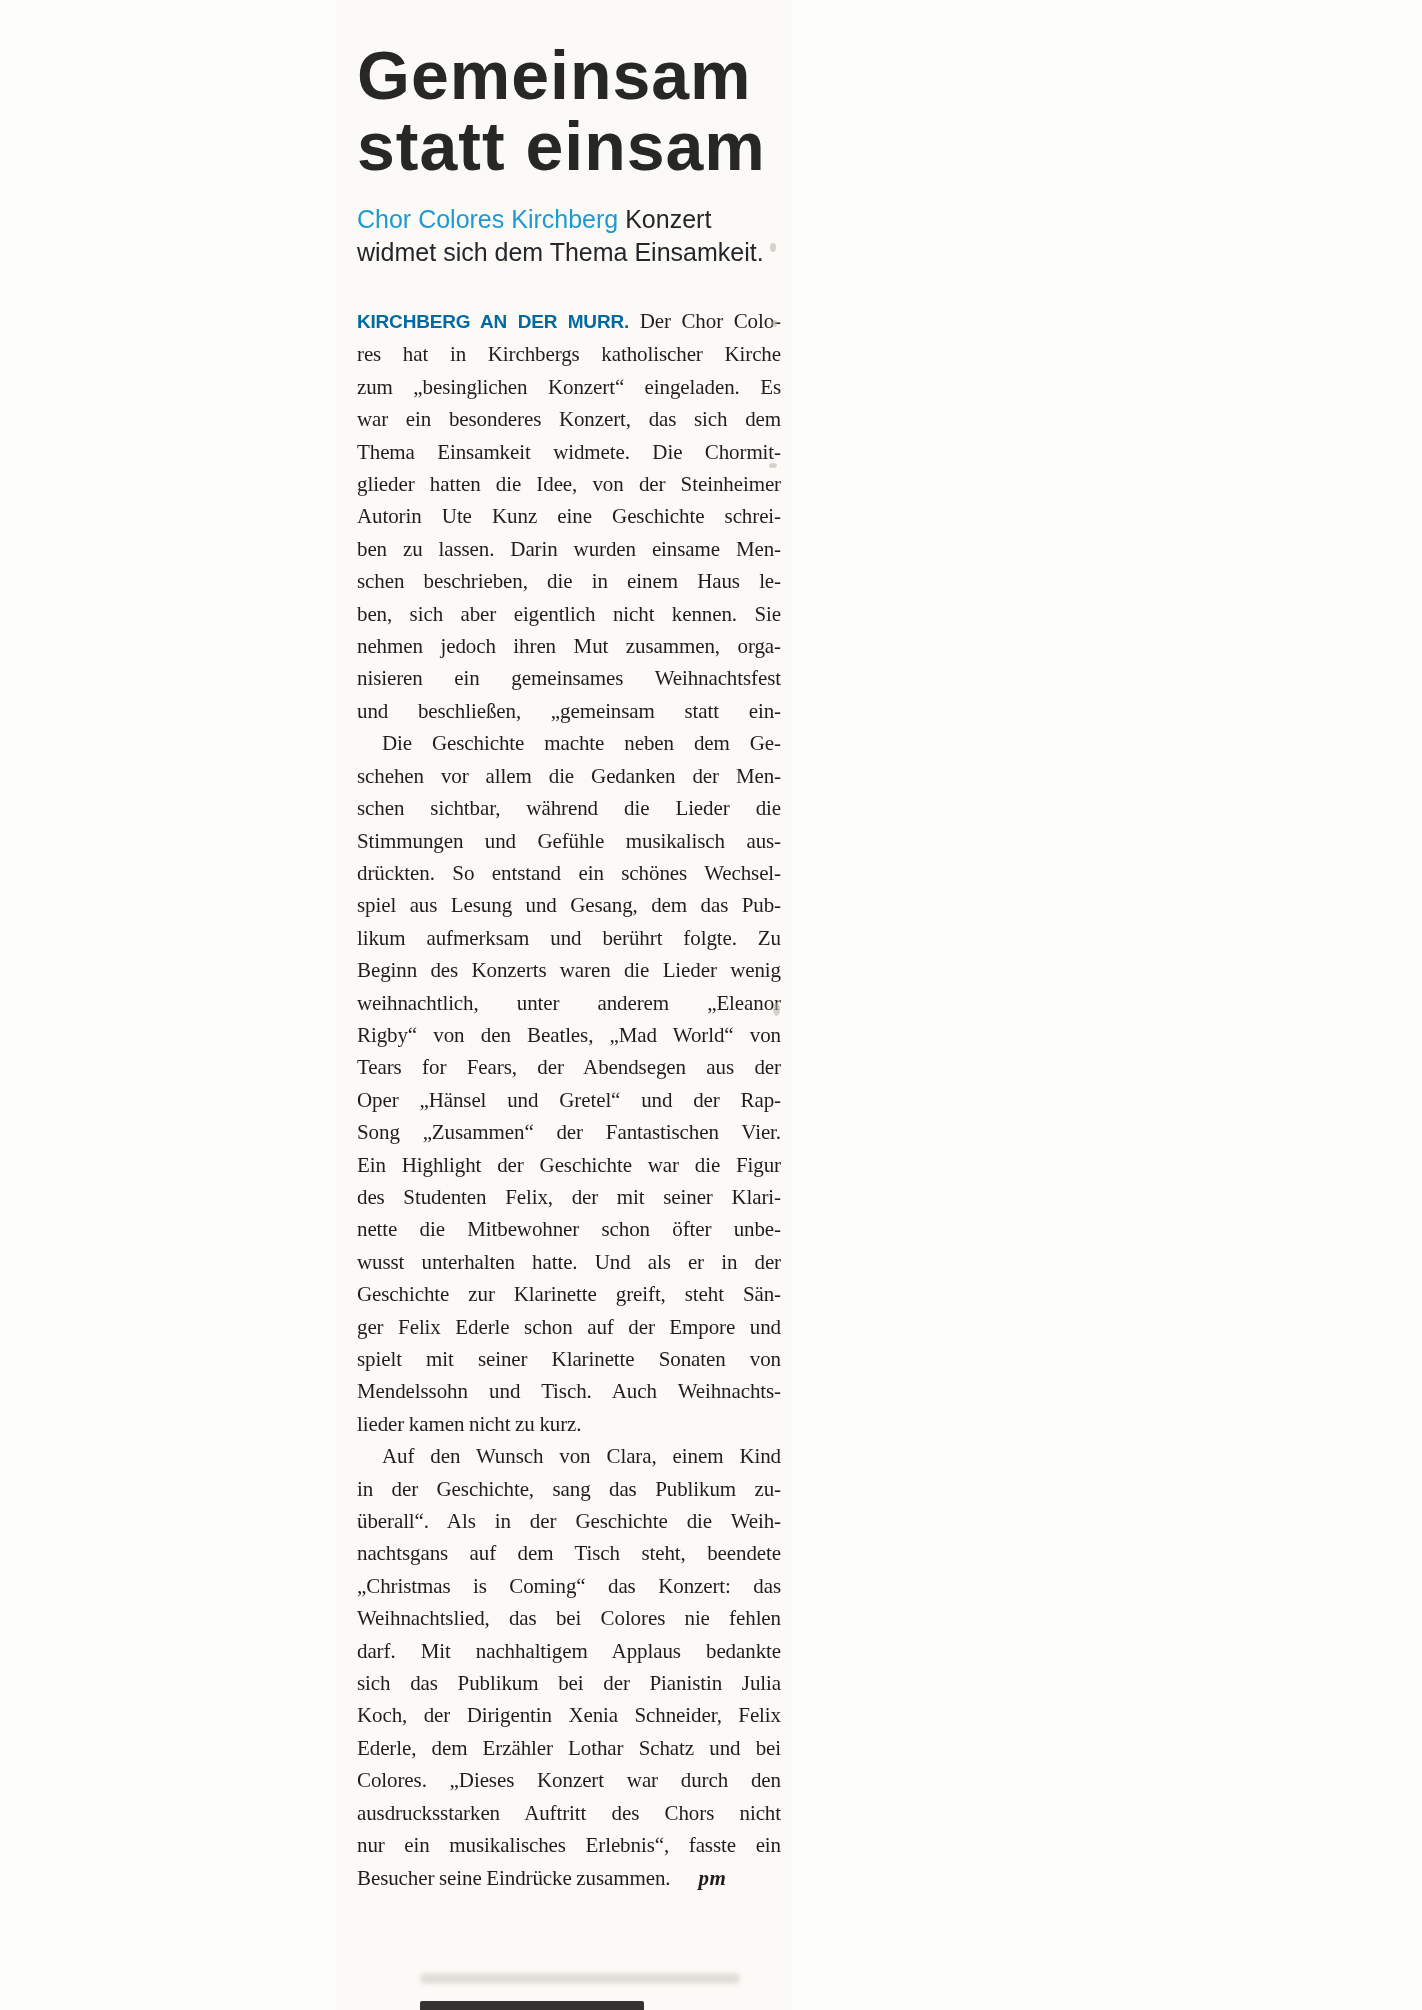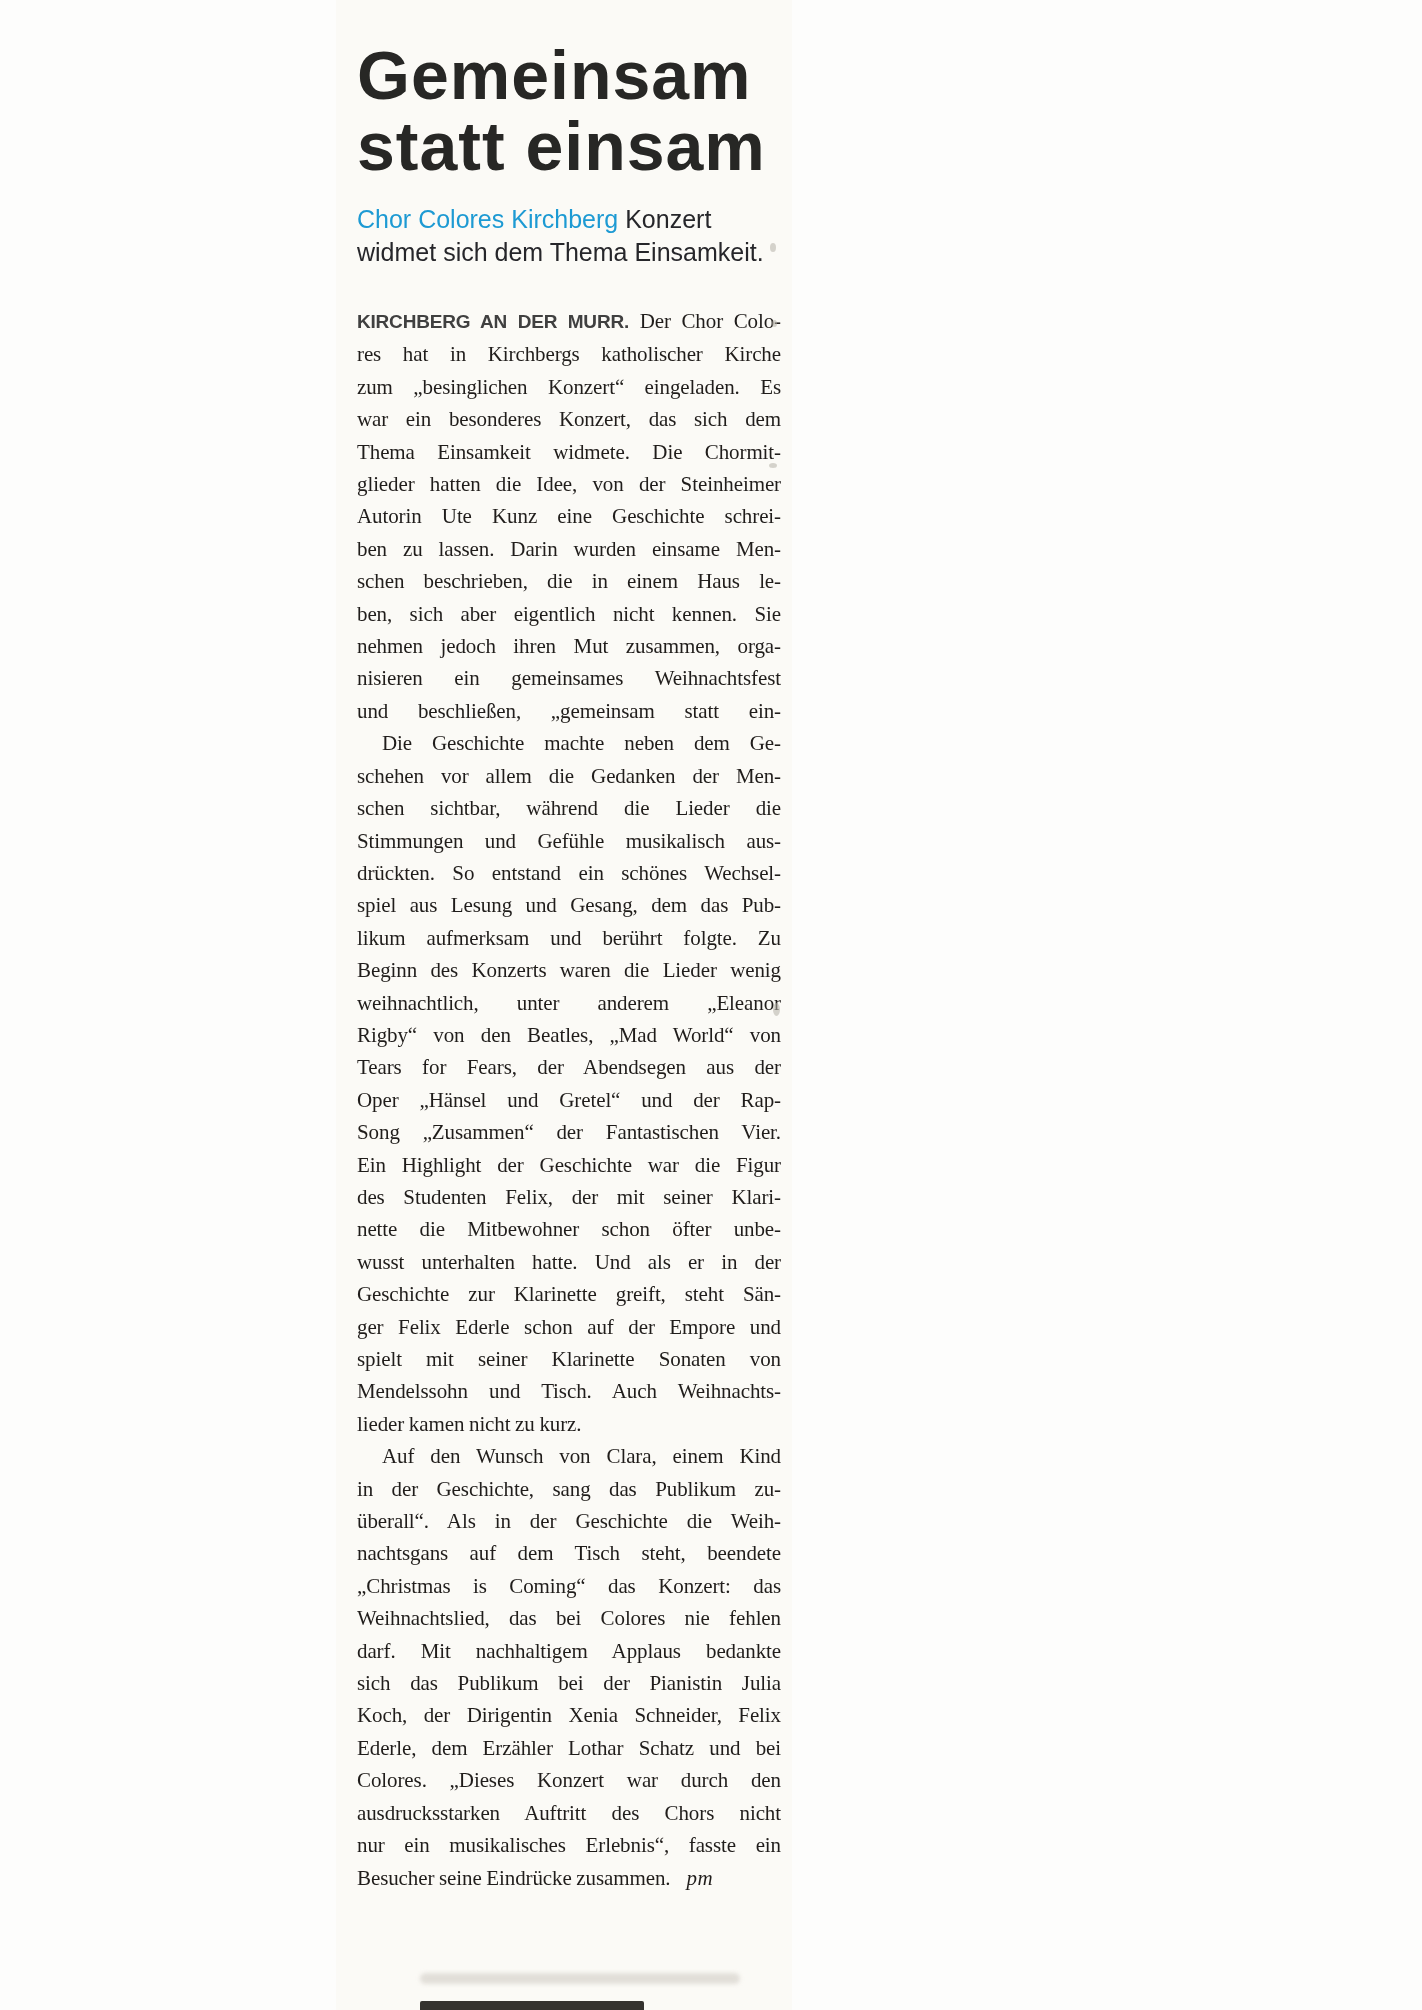--- a/index.html
+++ b/index.html
@@ -57,26 +57,27 @@
   .line.lastline {
     -moz-text-align-last: left;
     text-align-last: left;
   }
   .para.indent .line:first-child { text-indent: 25px; }
   .lead {
     font-family: "Liberation Sans", sans-serif;
     font-weight: 700;
     font-size: 19px;
     letter-spacing: -0.2px;
-    color: #404040;
+    color: #0369a1;
   }
   .author {
     font-style: italic;
-    margin-left: 16px;
+    margin-left: 28px;
     letter-spacing: 0.5px;
+    font-weight: bold;
   }
   .smudge {
     position: absolute;
     left: 420px; top: 1973px; width: 320px; height: 11px;
     background: #c9c4bc;
     opacity: 0.5;
     border-radius: 6px;
     filter: blur(2px);
   }
   .next-edge {

